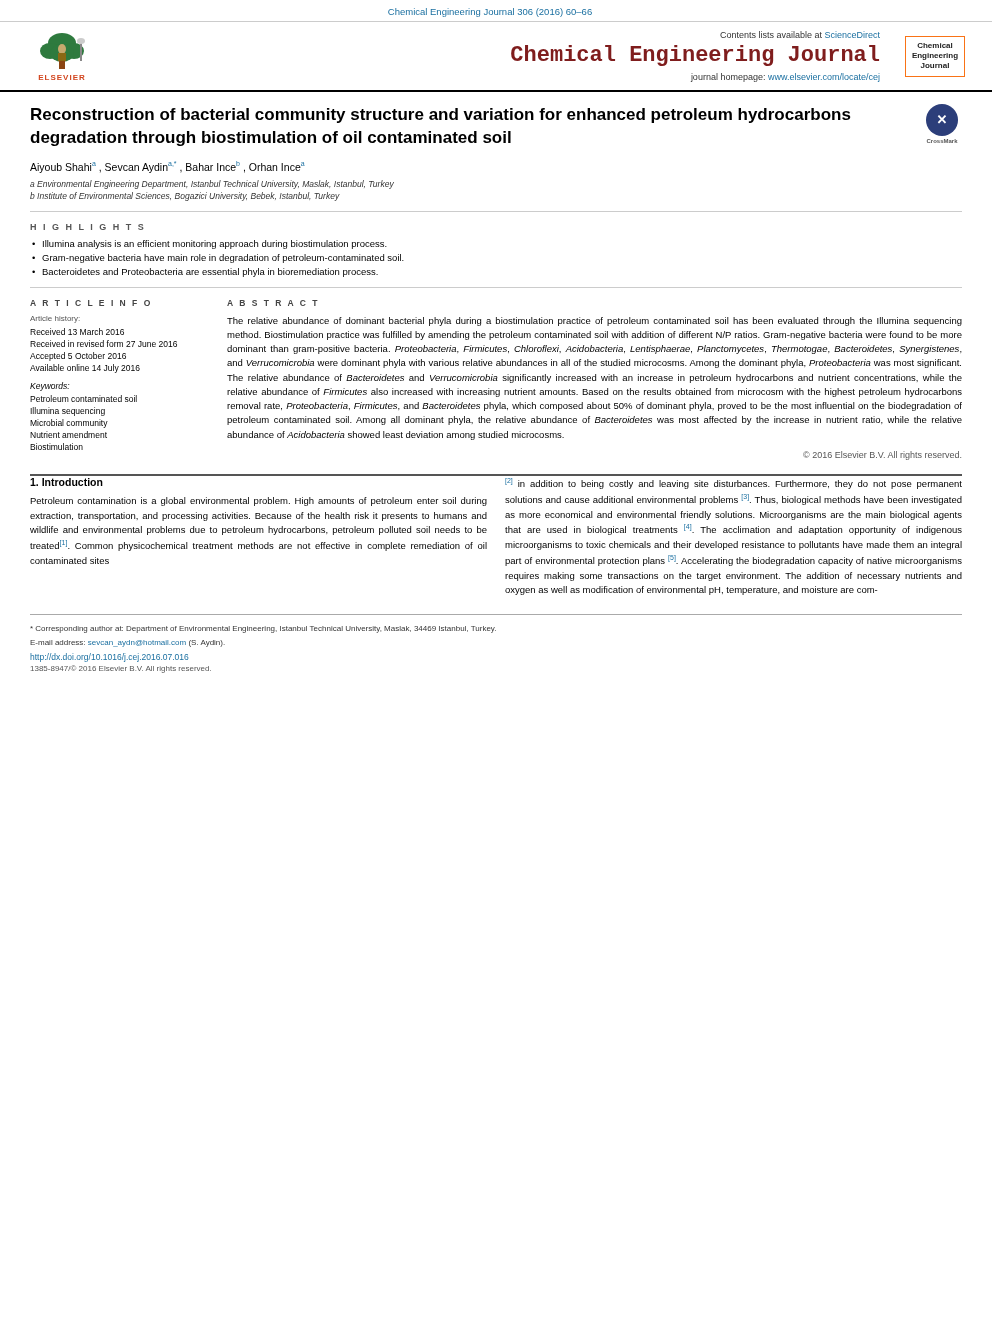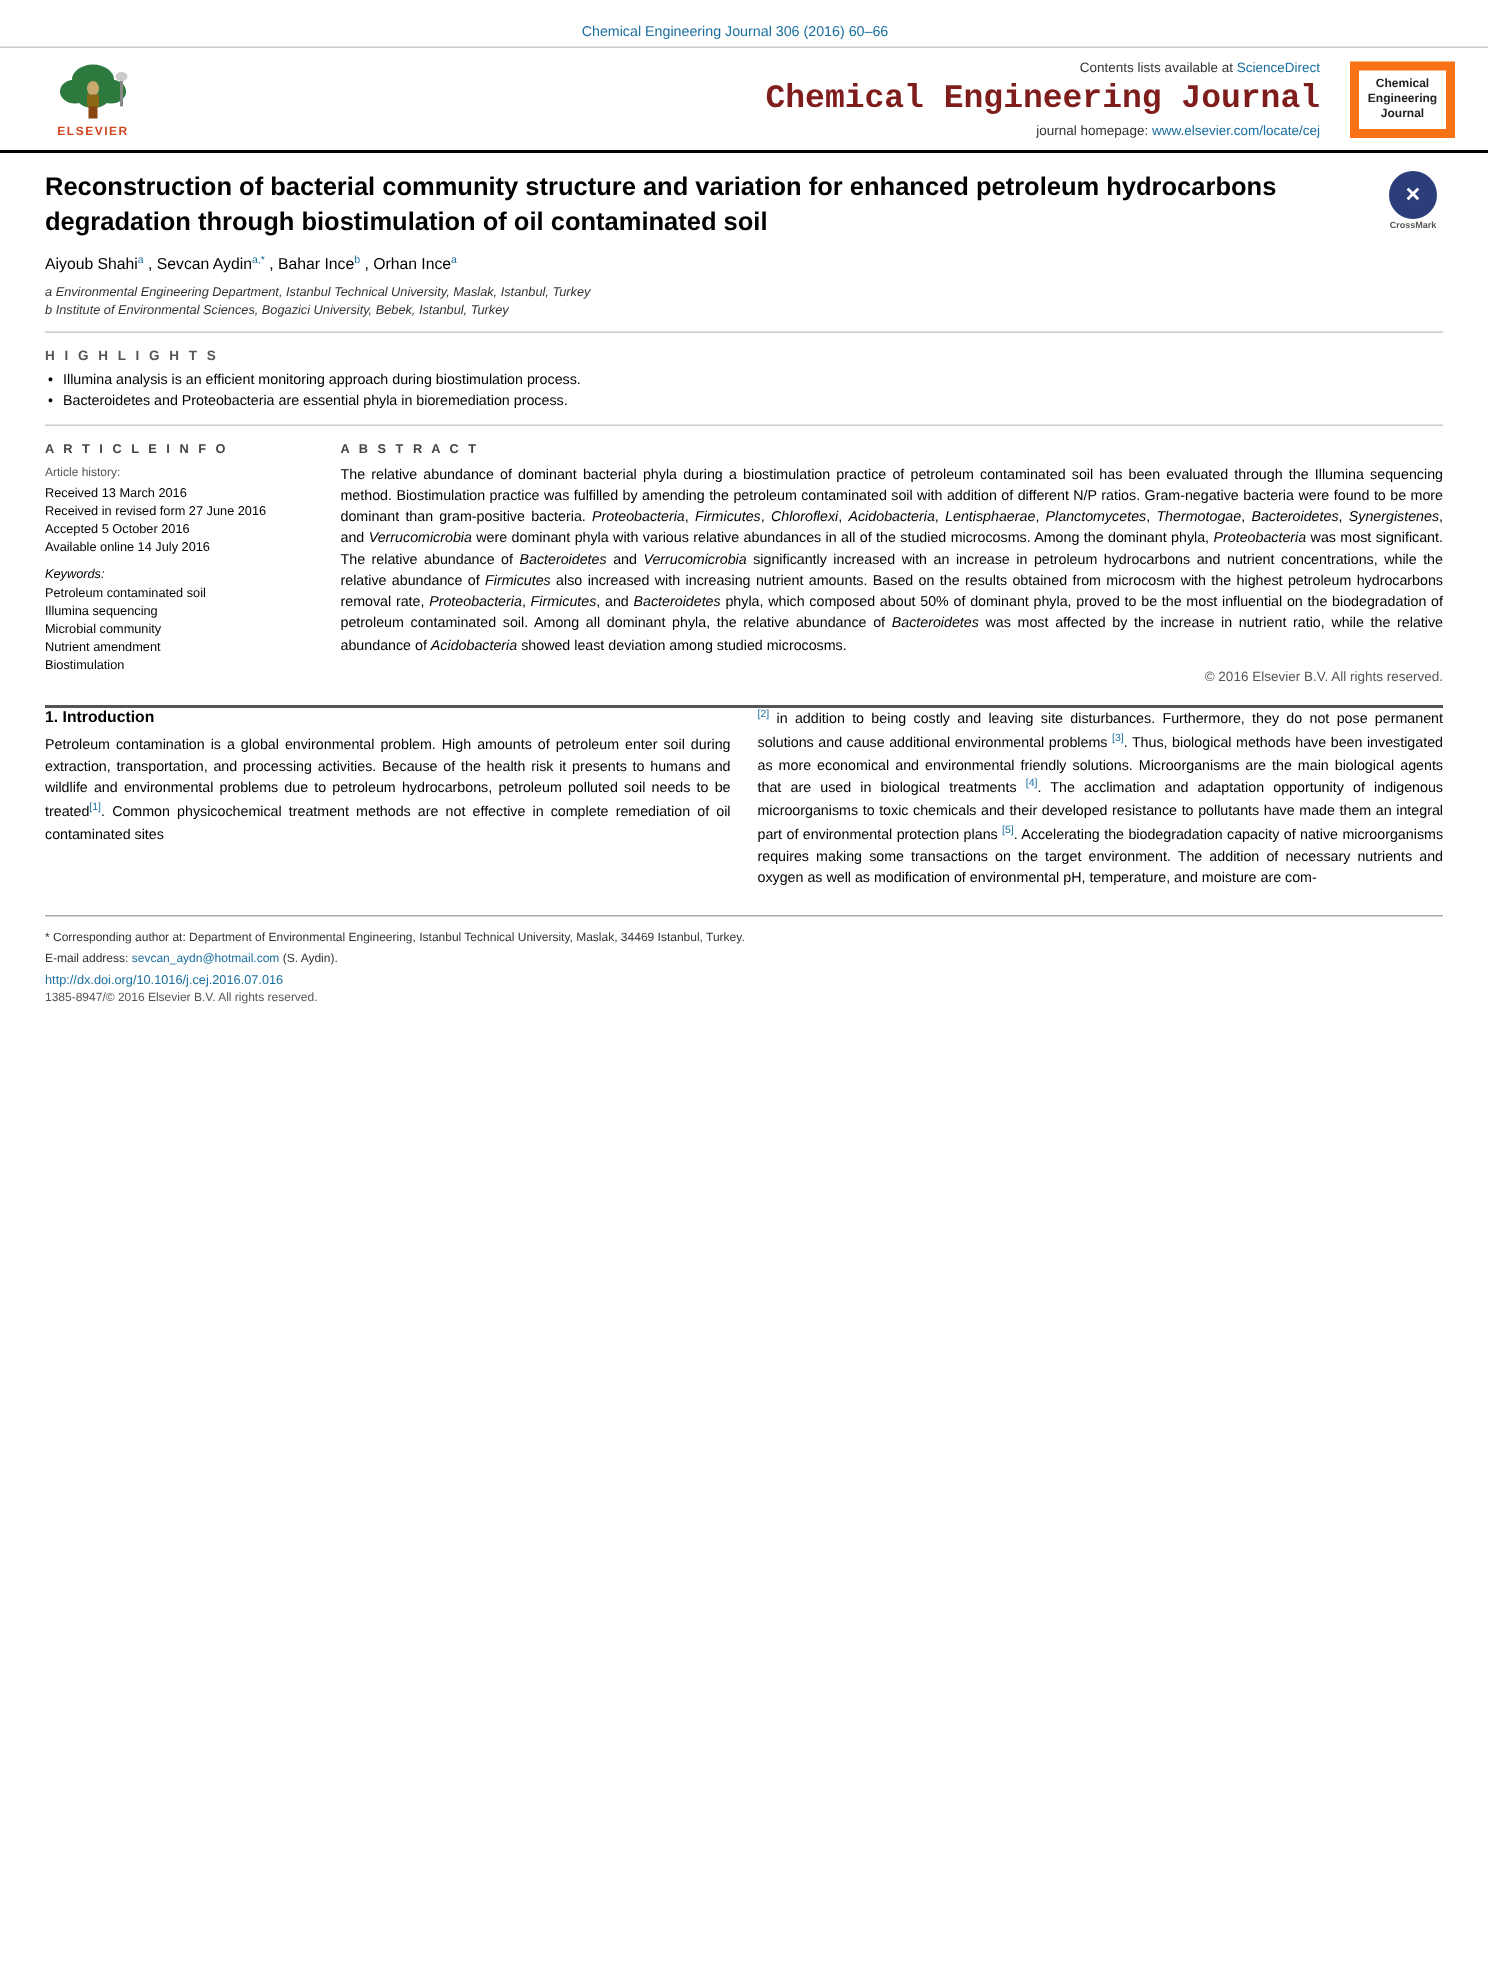--- a/index.html
+++ b/index.html
@@ -17,21 +17,20 @@
       padding: 0;
     }
     
     .journal-top-bar {
       text-align: center;
       padding: 6px 12px 4px 0;
       font-size: 9.5px;
       color: #1a6fa0;
       font-family: Arial, sans-serif;
       border-bottom: 1px solid #ccc;
-      margin-top: 10px;
     }
     
     .journal-header {
       display: flex;
       align-items: stretch;
       border-bottom: 2px solid #000;
       padding: 8px 12px;
       gap: 10px;
     }
     .journal-header-left {
@@ -88,21 +87,21 @@
       color: #1a6fa0;
     }
     .journal-header-right {
       width: 90px;
       display: flex;
       flex-direction: column;
       align-items: center;
       justify-content: center;
     }
     .journal-badge {
-      border: 6px solid #f97316;
+      border: 1px solid #f97316;
       padding: 4px 6px;
       text-align: center;
       font-family: Arial, sans-serif;
       font-size: 8px;
       font-weight: bold;
       line-height: 1.3;
       color: #222;
     }
     
     .article-content {
@@ -392,20 +391,23 @@
 
     <div class="affil-line">a Environmental Engineering Department, Istanbul Technical University, Maslak, Istanbul, Turkey</div>
     <div class="affil-line">b Institute of Environmental Sciences, Bogazici University, Bebek, Istanbul, Turkey</div>
 
     <hr class="divider-thin">
 
     <div class="highlights-section">
       <div class="highlights-title">H I G H L I G H T S</div>
       <div class="highlight-item">
         <span>Illumina analysis is an efficient monitoring approach during biostimulation process.</span>
+      </div>
+      <div class="highlight-item">
+        <span>Gram-negative bacteria have main role in degradation of petroleum-contaminated soil.</span>
       </div>
       <div class="highlight-item">
         <span>Bacteroidetes and Proteobacteria are essential phyla in bioremediation process.</span>
         
       </div>
     </div>
 
     <hr class="divider-thin">
 
     <div class="two-col">

